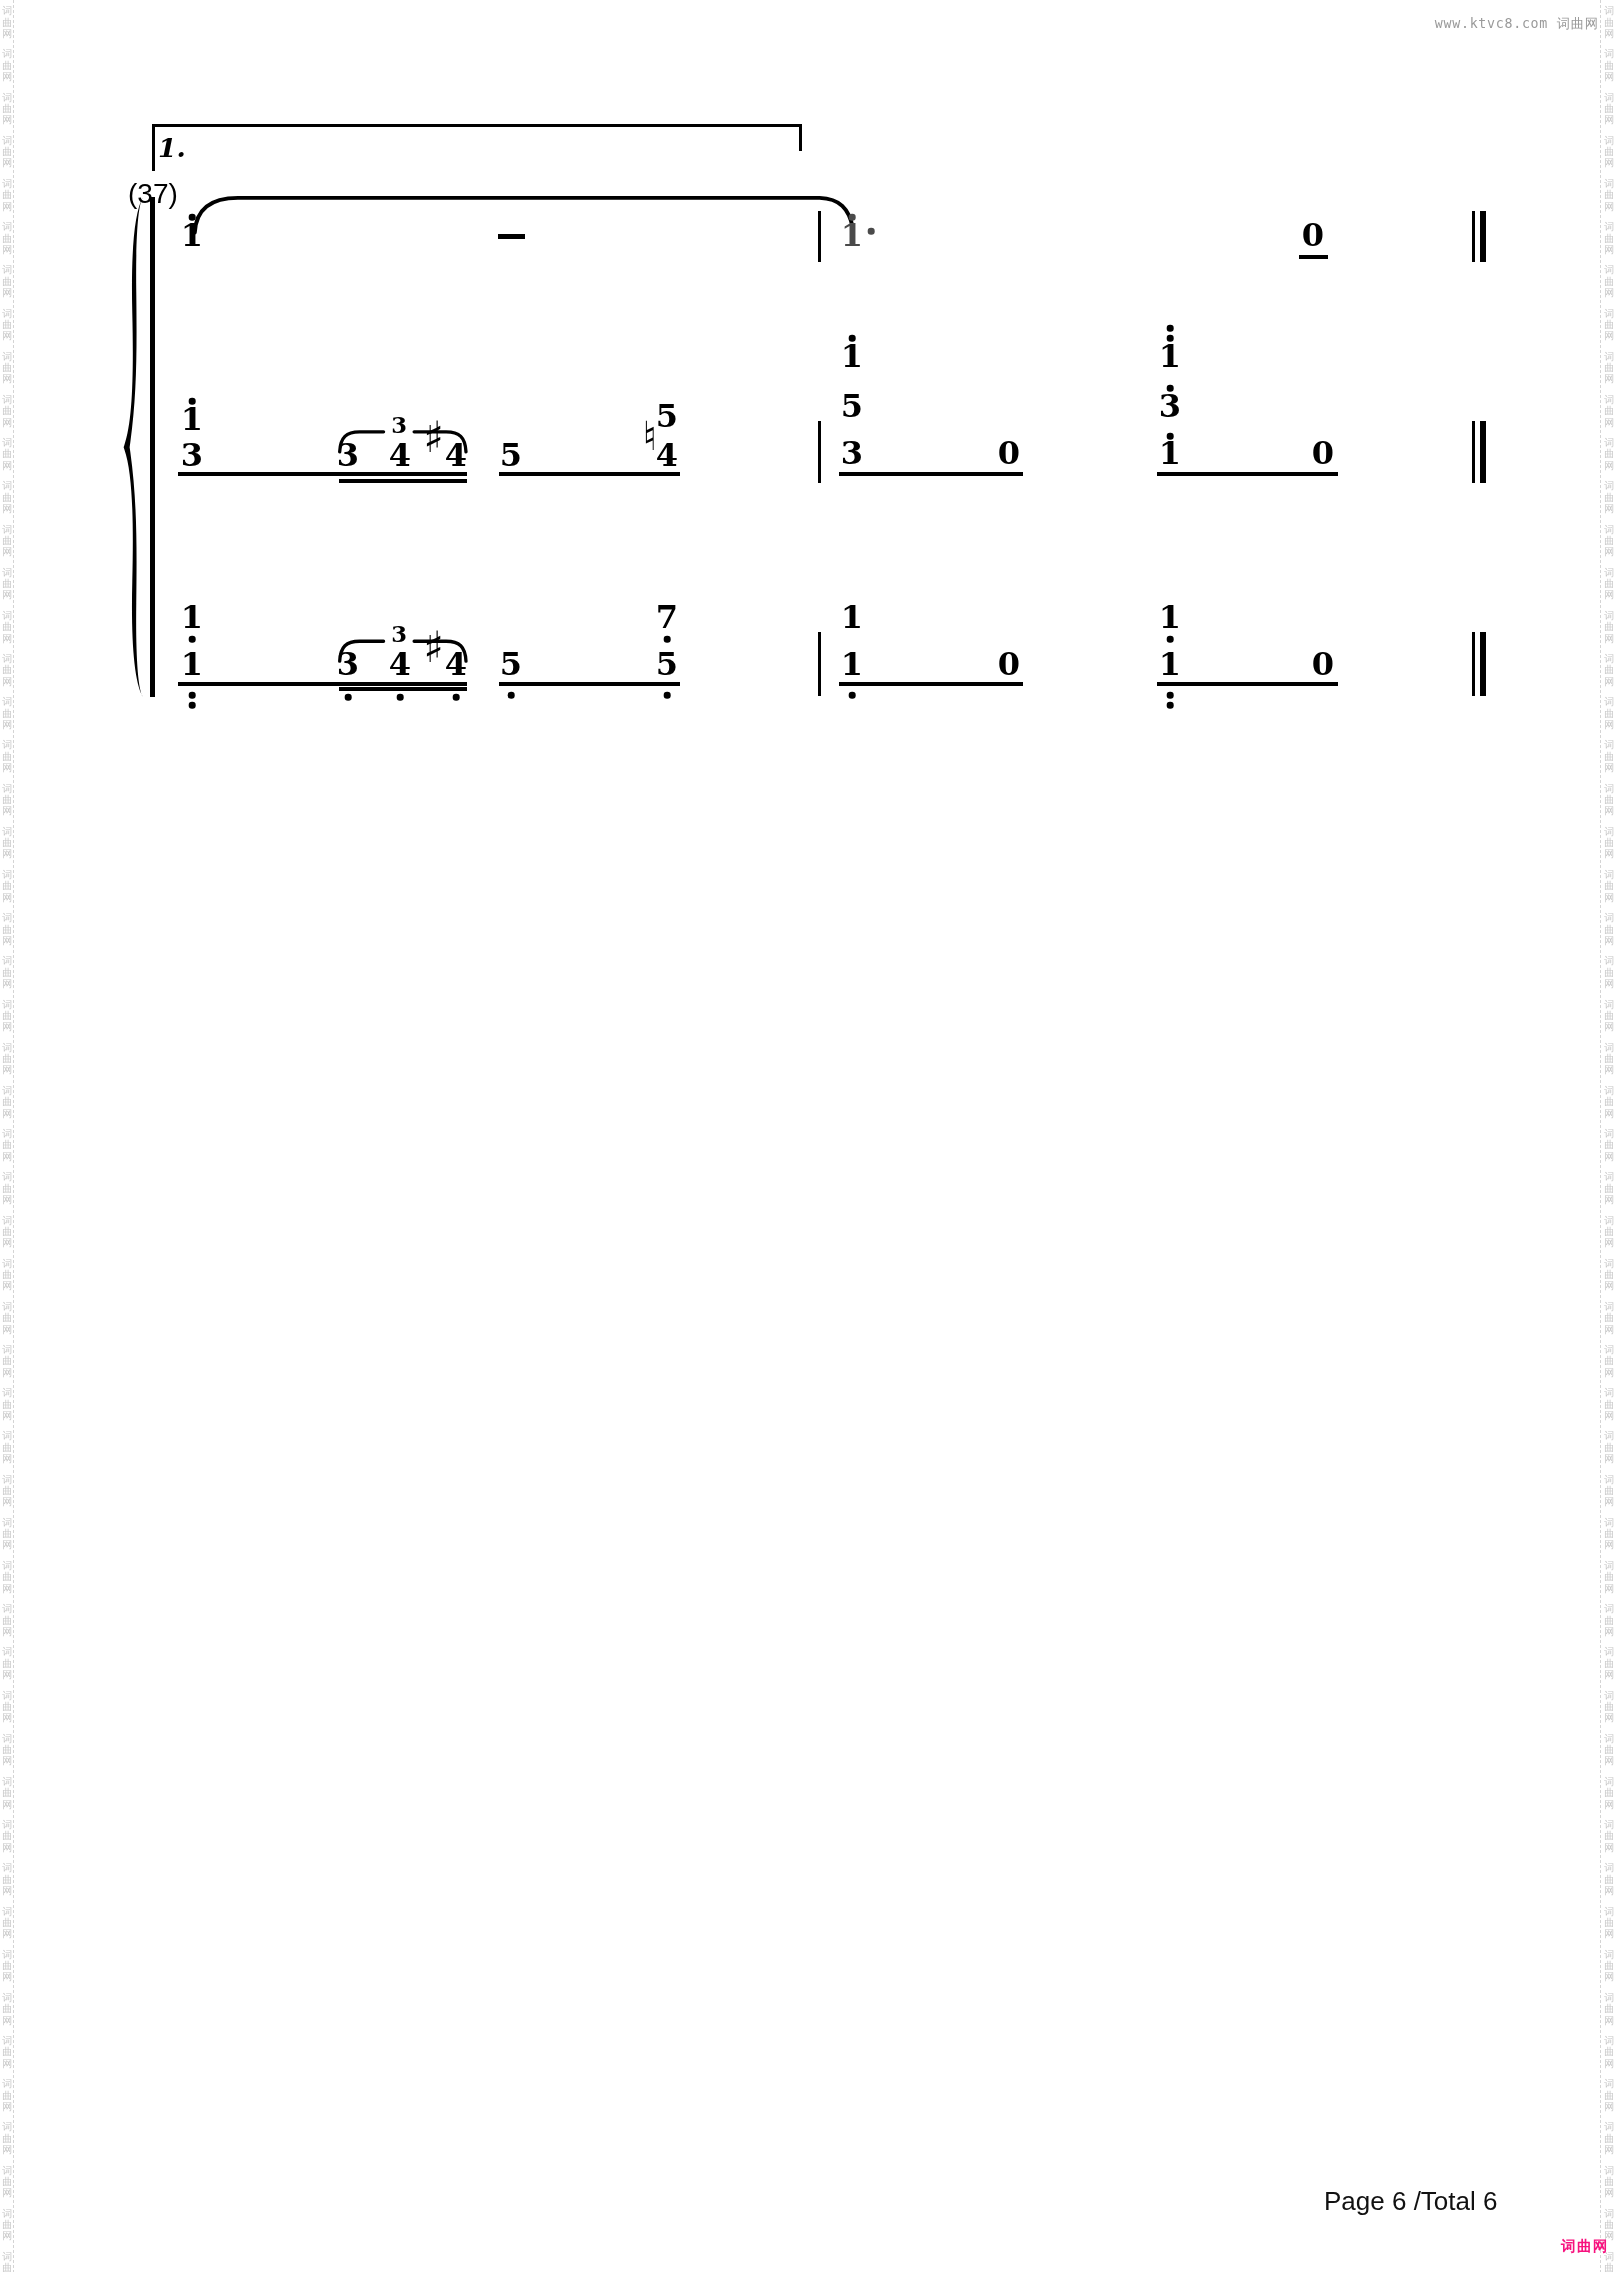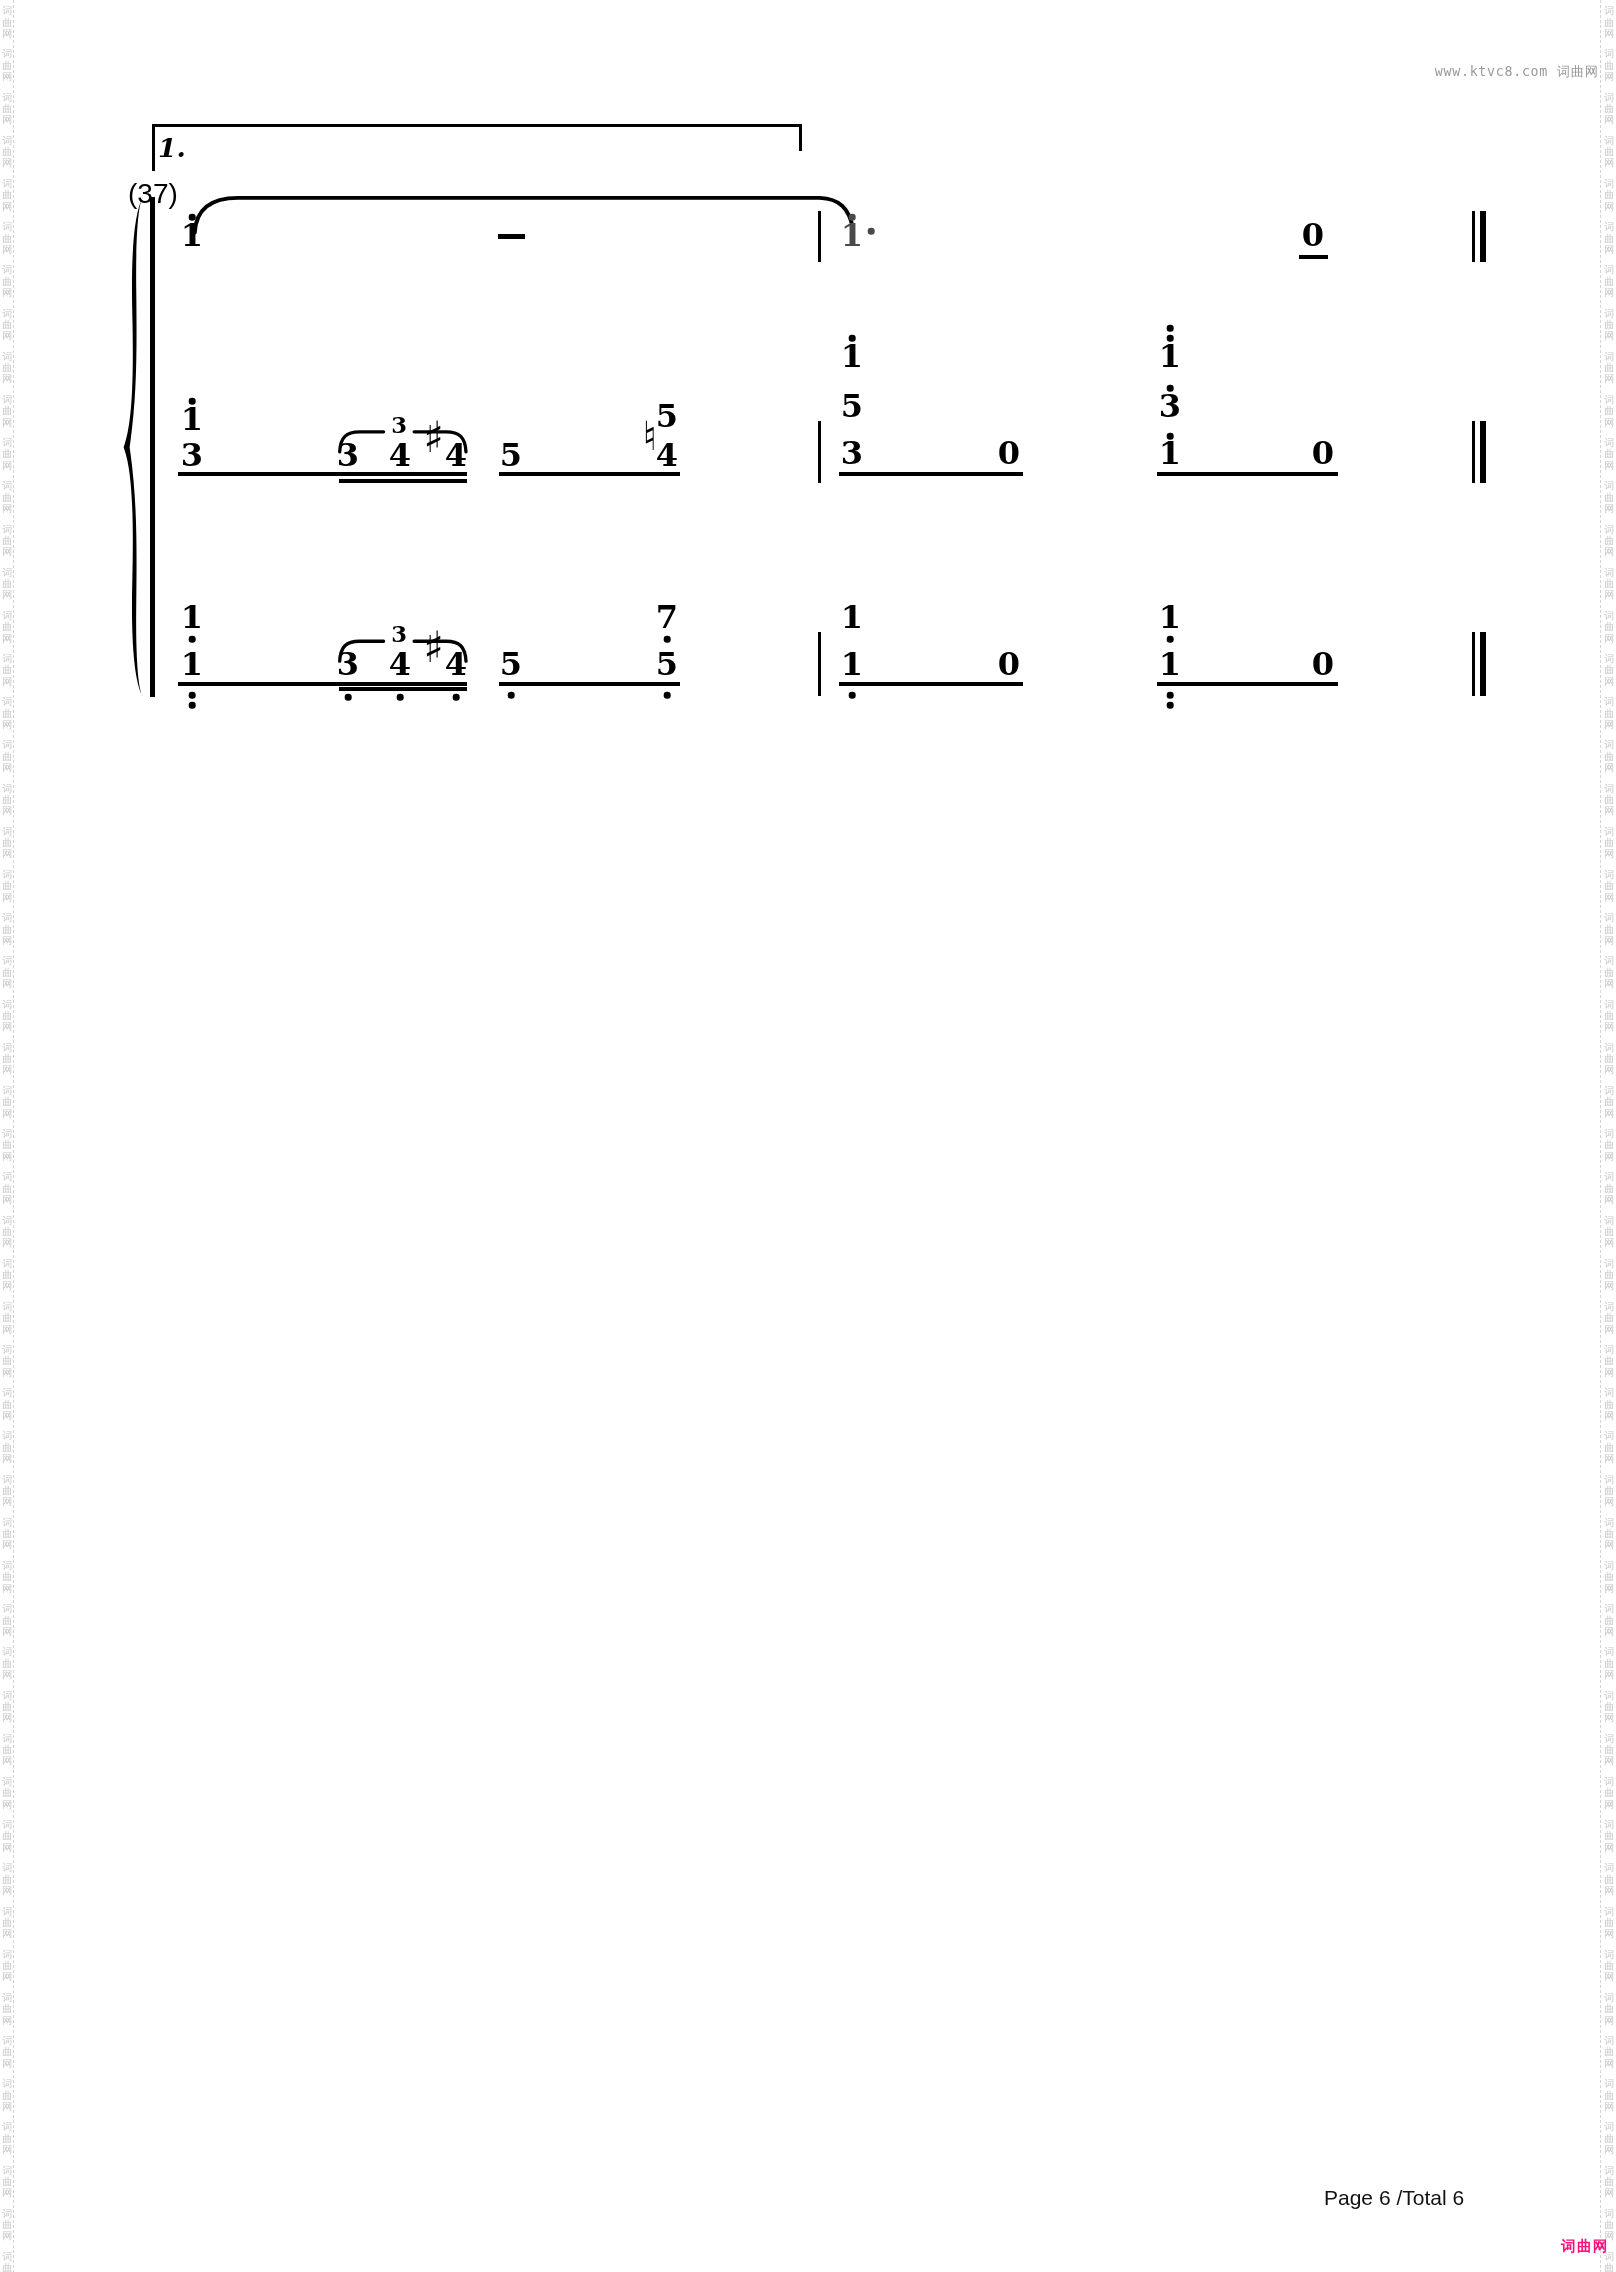--- a/index.html
+++ b/index.html
@@ -5,22 +5,22 @@
   html,body{margin:0;padding:0;background:#fff;}
   #page{position:relative;width:1616px;height:2273px;background:#ffffff;overflow:hidden;
         font-family:"Liberation Sans",sans-serif;}
   
   .wm-col{position:absolute;top:5.3px;width:10.6px;text-align:center;color:#c8c8c8;
           font-size:10px;line-height:11.3px;font-family:"Liberation Sans",sans-serif;}
   .wm-group{margin-bottom:9.3px;}
   .wm-dash{position:absolute;top:0;height:2273px;width:0;border-left:1.3px dashed #d4d4d4;}
   
   .top-watermark{position:absolute;top:14.6px;right:17.3px;color:#9a9a9a;font-size:13.3px;
-                 font-family:"DejaVu Sans Mono",monospace;letter-spacing:0.7px;margin-top:48px;}
-  .page-label{position:absolute;left:1324px;top:2186px;font-size:21px;color:#111;}
+                 font-family:"DejaVu Sans Mono",monospace;letter-spacing:0.7px;}
+  .page-label{position:absolute;left:1324px;top:2186px;font-size:26px;color:#111;}
   .src-prefix{position:absolute;left:1461px;top:2237px;font-size:14.6px;font-weight:bold;
               color:#121212;letter-spacing:1.3px;margin-top:47px;}
   .src-site{position:absolute;left:1561px;top:2237px;font-size:14.6px;font-weight:bold;
             letter-spacing:1.3px;}
   
   .volta-label{position:absolute;left:158px;top:132px;font-size:26.6px;font-weight:bold;
                font-style:italic;font-family:"DejaVu Serif",serif;color:#000;}
   .measure-number{position:absolute;left:128px;top:178px;font-size:28px;color:#000;
                   font-family:"Liberation Sans",sans-serif;}
   

